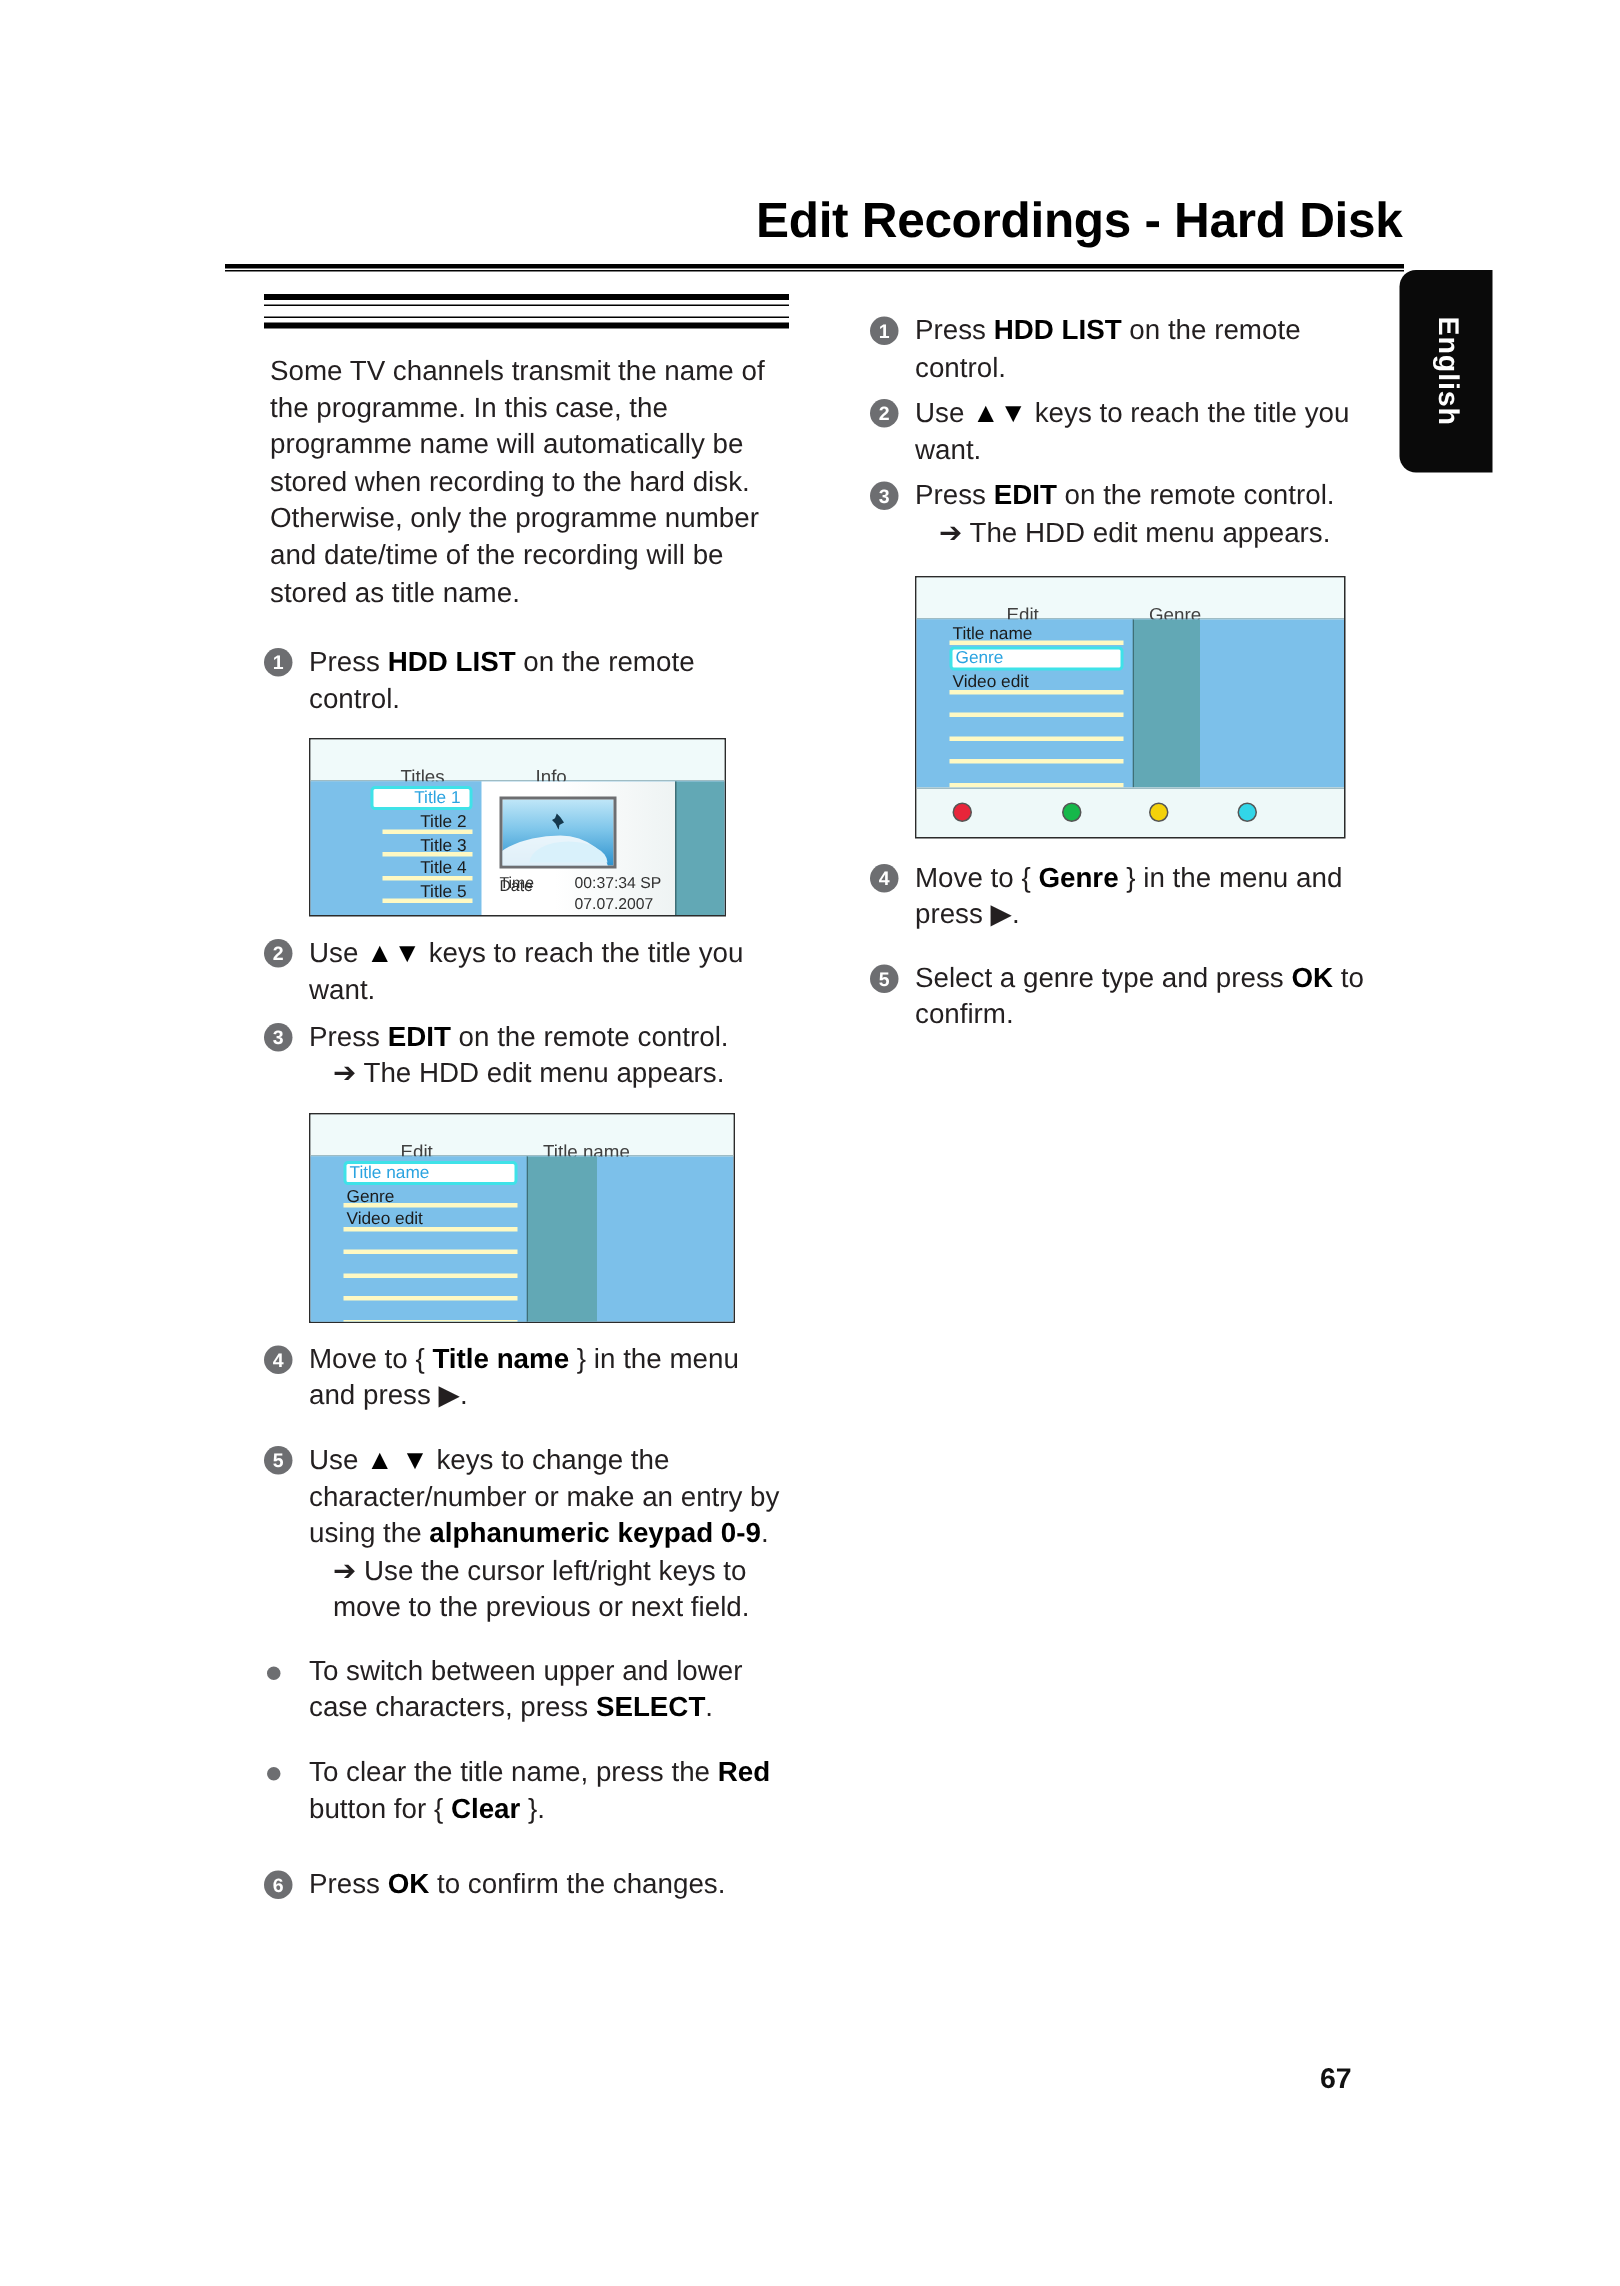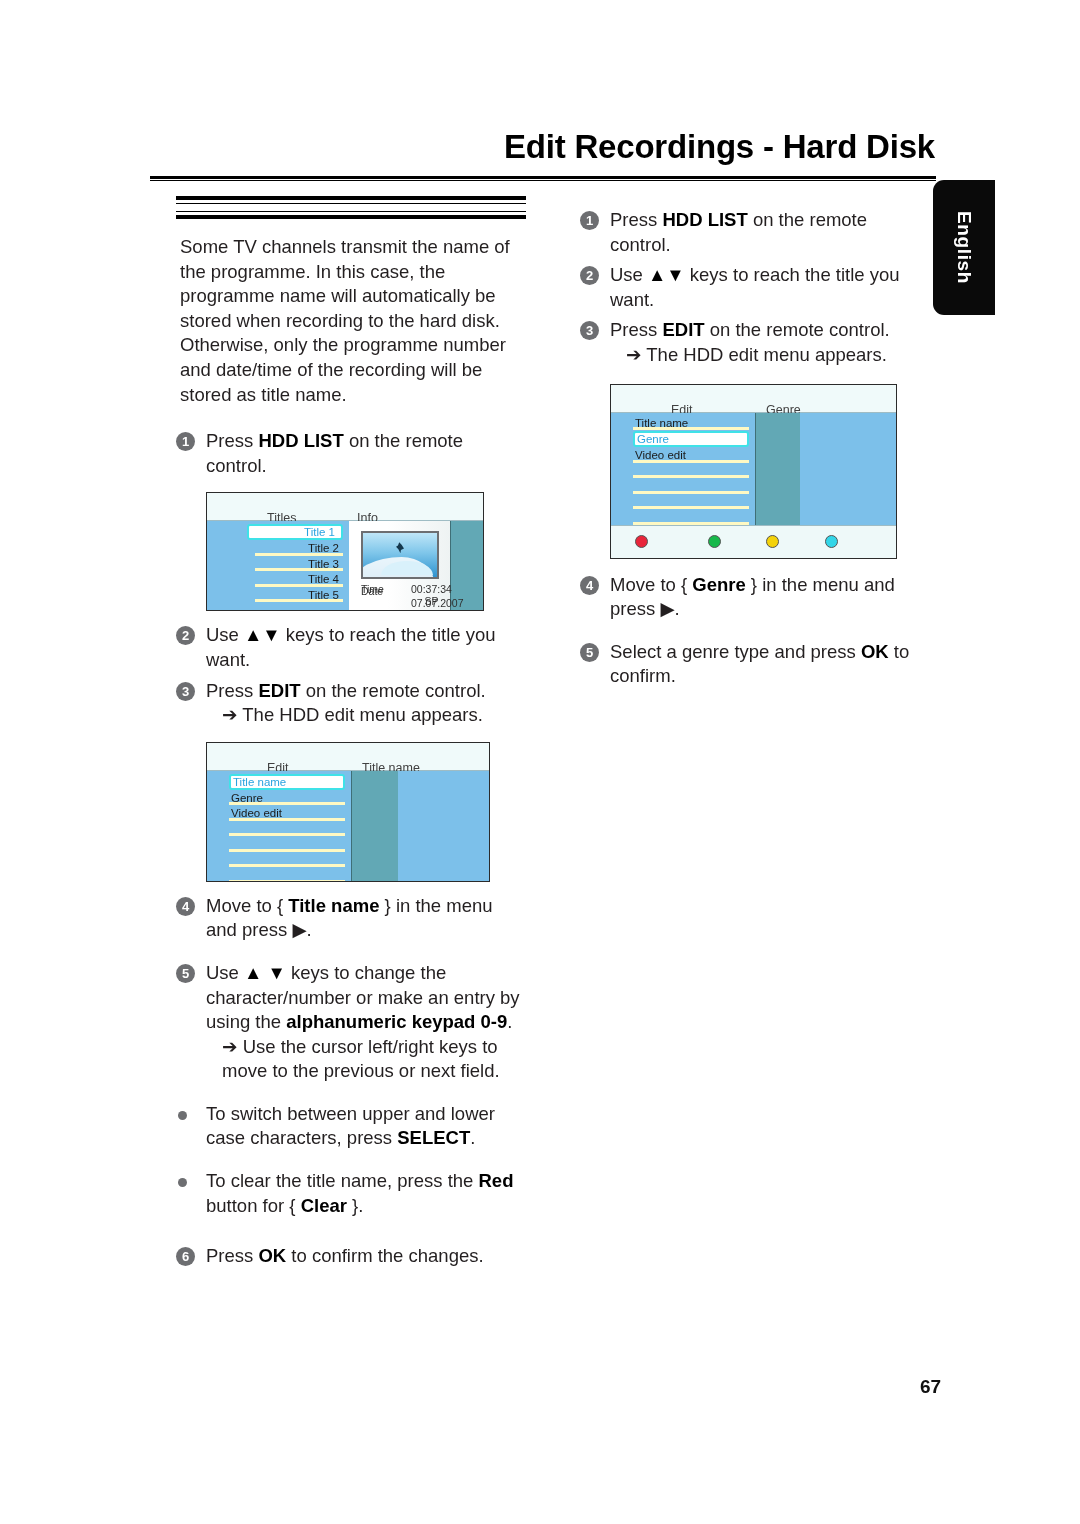--- a/index.html
+++ b/index.html
@@ -277,21 +277,20 @@
   }
 
   
   .page-no {
     position: absolute;
     left: 880px;
     top: 1376px;
     font-size: 19px;
     font-weight: bold;
     color: #111;
-    margin-left: 40px;
   }
 </style>
 </head>
 <body>
 
 <div class="page-title">Edit Recordings - Hard Disk</div>
 <div class="title-rule"></div>
 <div class="title-rule-thin"></div>
 
 <div class="lang-tab">
@@ -315,21 +314,21 @@
     <span class="step-num">1</span>
     <span>Press </span><b>HDD LIST</b><span> on the remote control.</span>
   </div>
 
   <div class="mock" style="margin:14px 0 12px 30px; width:278px; height:119px;">
     <div class="mock-header">
       <span class="h-left" style="left:60px;">Titles</span>
       <span class="h-right" style="left:150px;">Info</span>
     </div>
     <div class="mock-body" style="height:91px;">
-      <div class="pane-list" style="width:142px;">
+      <div class="pane-list" style="width:114px;">
         <div class="row sel label-right">Title 1</div>
         <div class="row label-right">Title 2</div>
         <div class="row label-right">Title 3</div>
         <div class="row label-right">Title 4</div>
         <div class="row label-right">Title 5</div>
       </div>
       <div class="pane-info">
         <div class="thumb">
           <div class="wave1"></div>
           <div class="wave2"></div>

